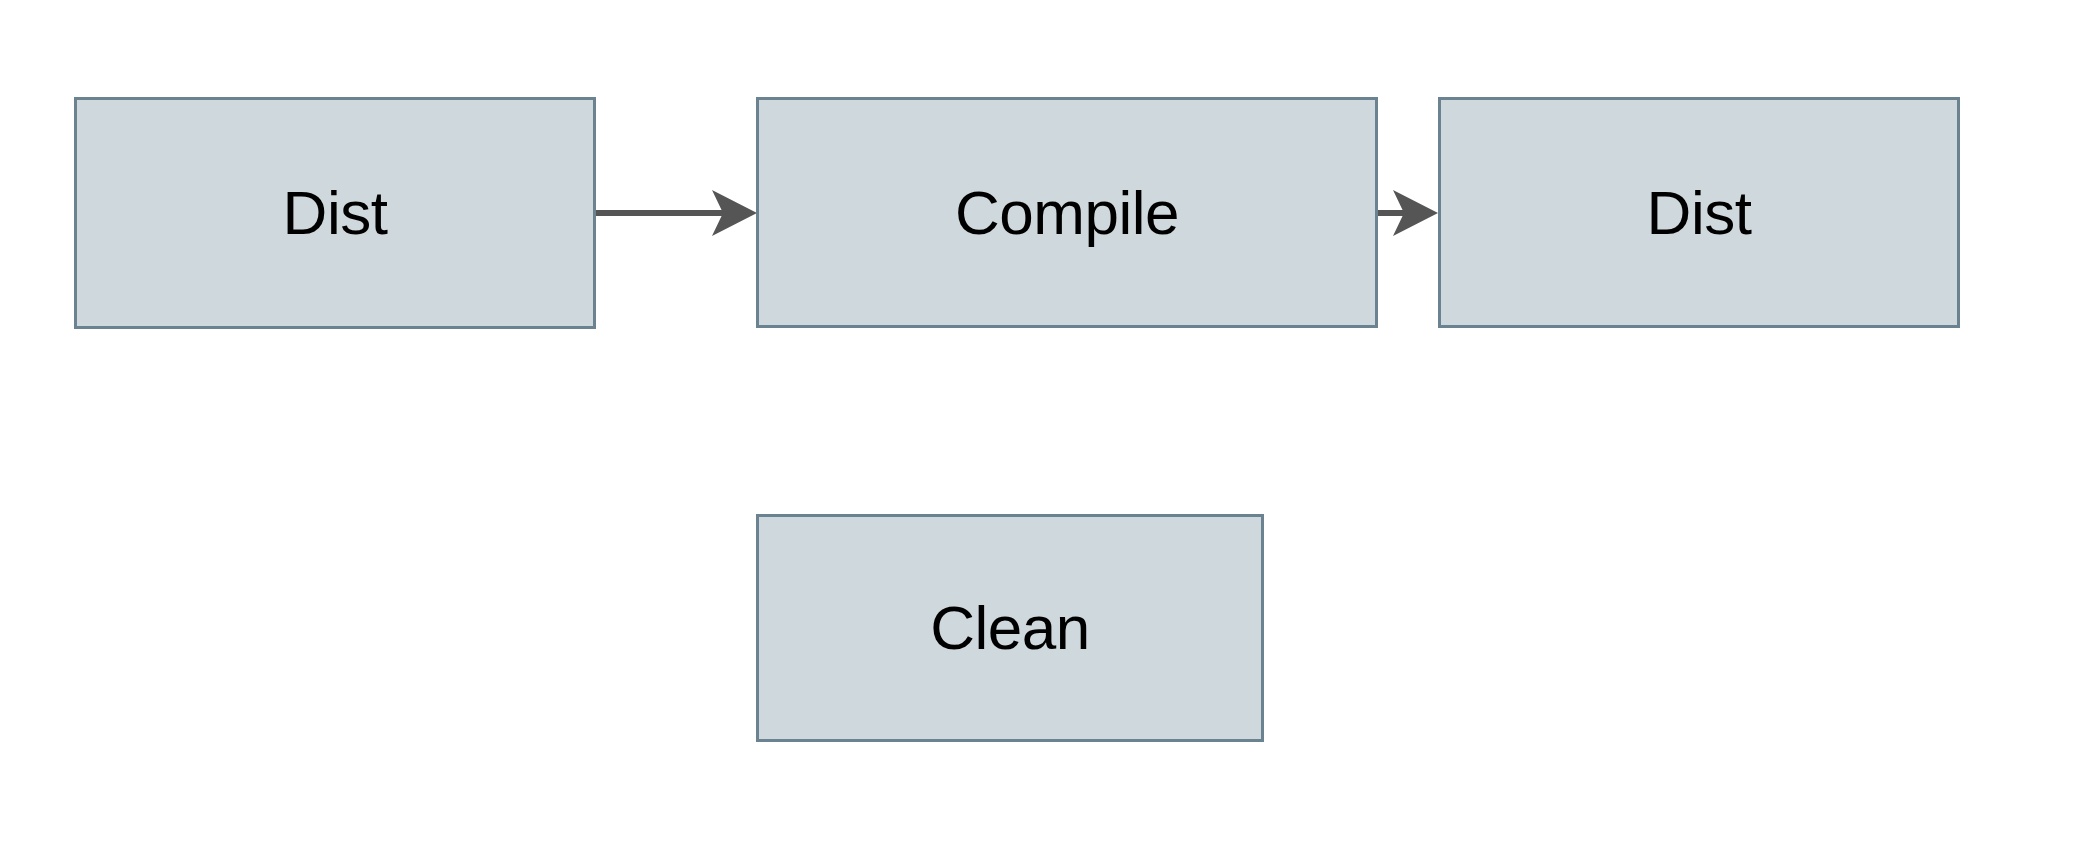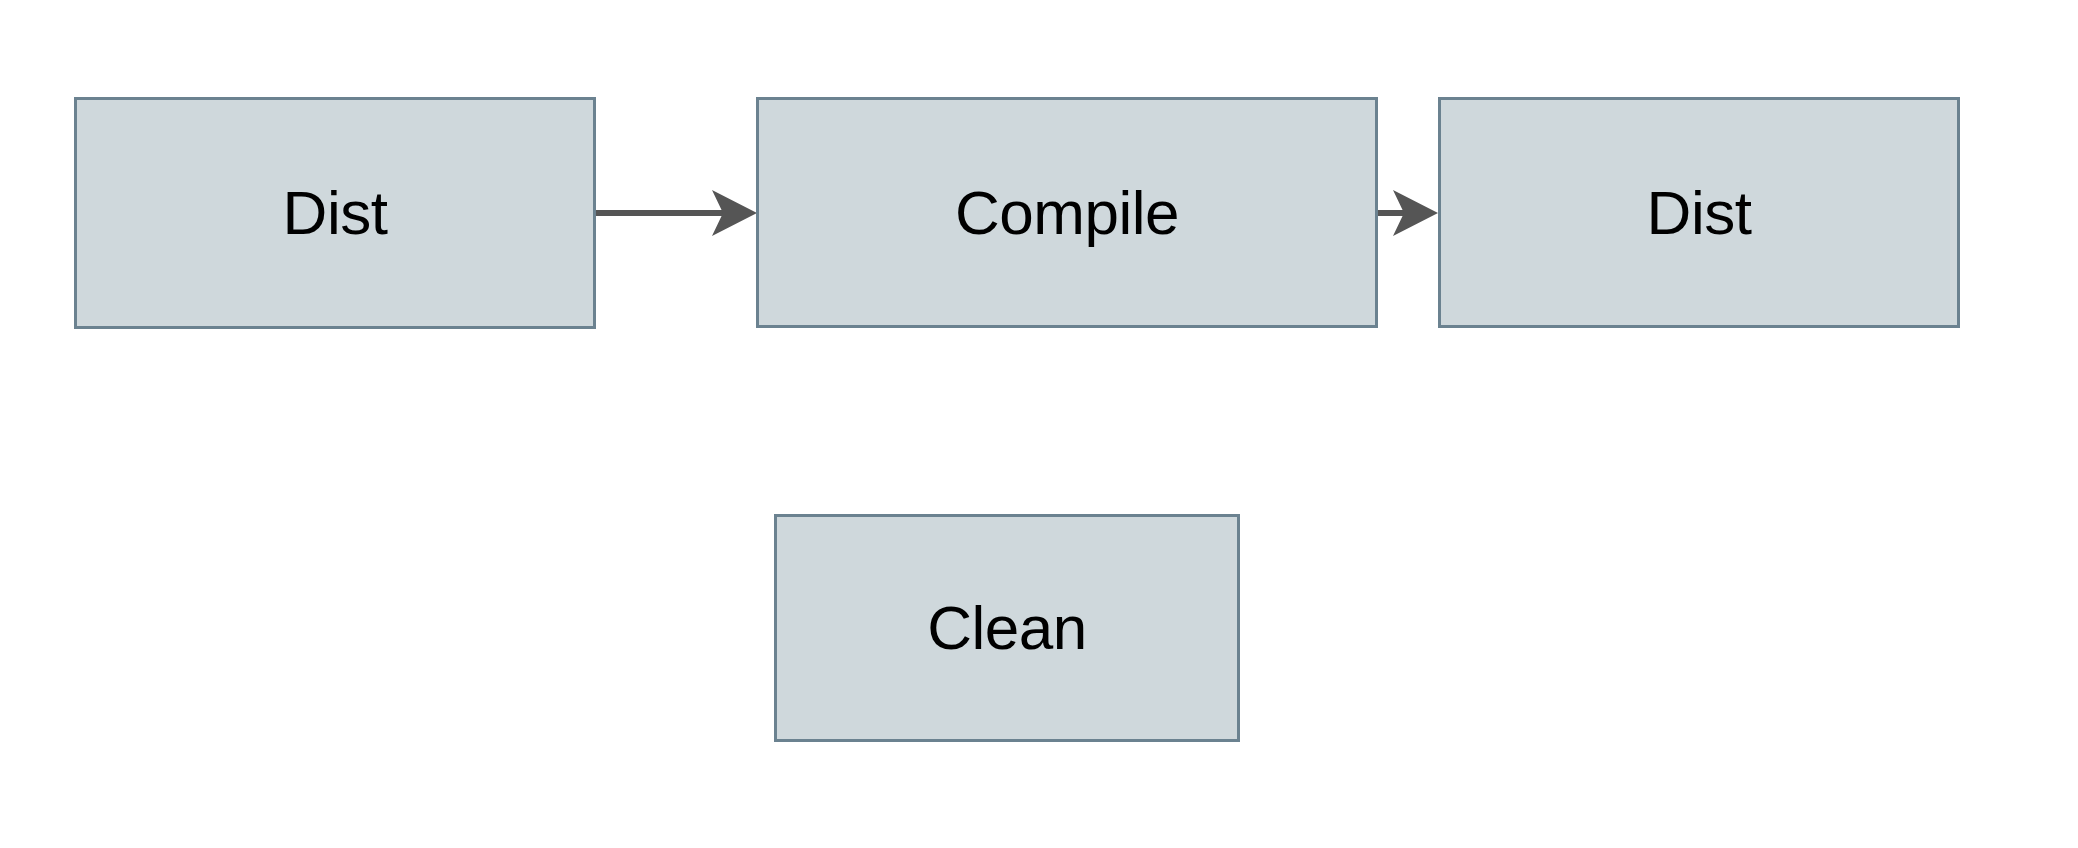--- a/index.html
+++ b/index.html
@@ -78,17 +78,17 @@
   </div>
 
   <div class="node" style="left:756px; top:97px; width:622px; height:231px;">
     <span class="node-label">Compile</span>
   </div>
 
   <div class="node" style="left:1438px; top:97px; width:522px; height:231px;">
     <span class="node-label">Dist</span>
   </div>
 
-  <div class="node" style="left:774px; top:514px; width:466px; height:228px;">
+  <div class="node" style="left:756px; top:514px; width:508px; height:228px;">
     <span class="node-label">Clean</span>
   </div>
 
 </div>
 
 </body></html>

